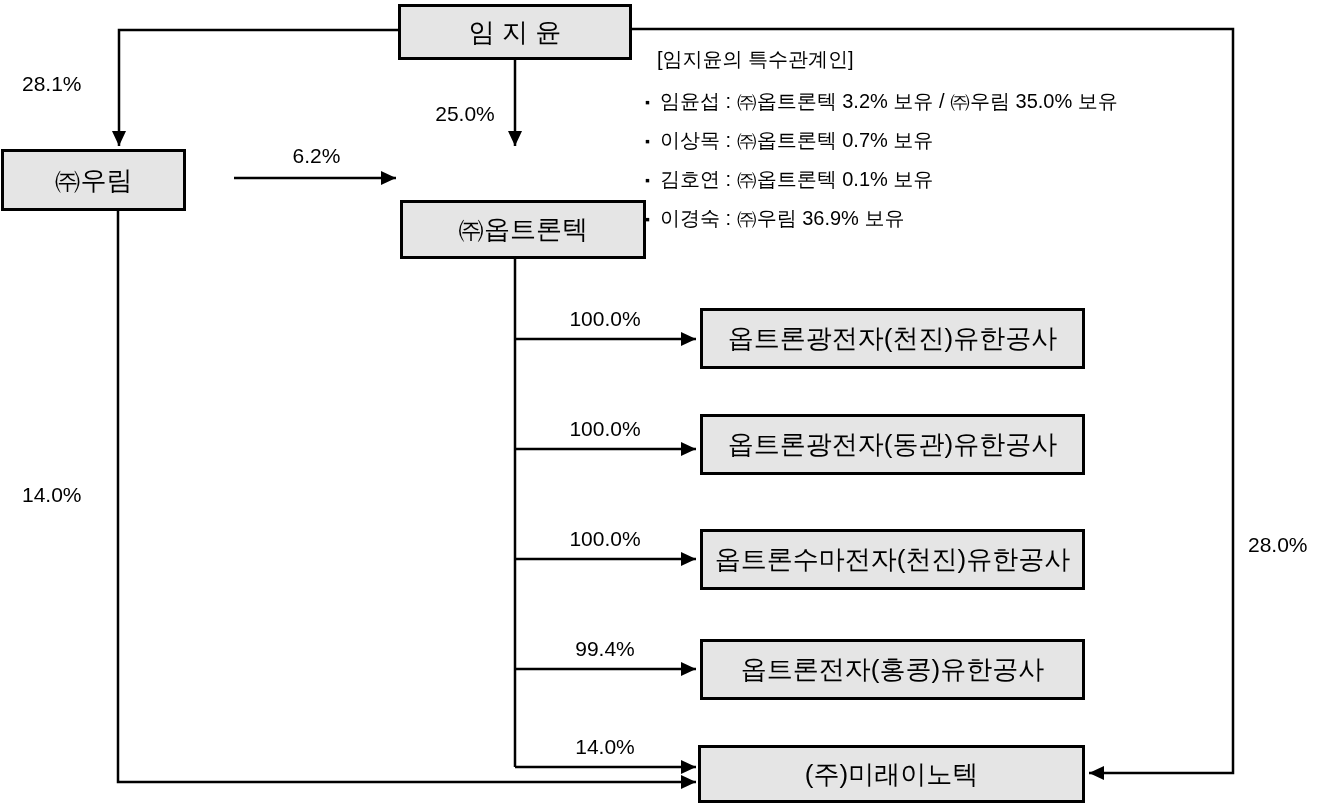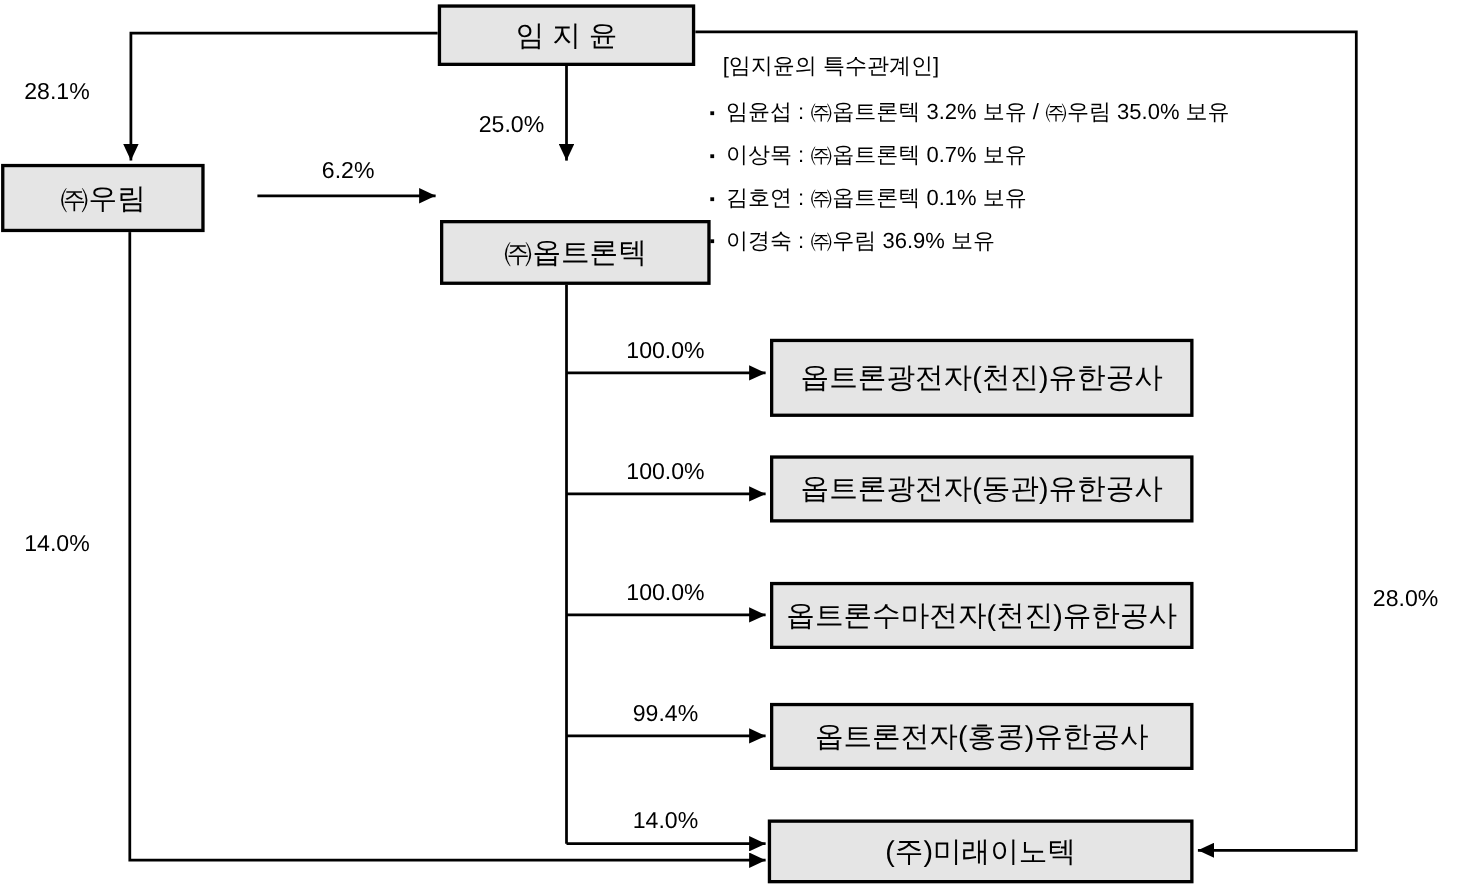--- a/index.html
+++ b/index.html
@@ -57,21 +57,21 @@
     <path d="M 515 559 L 696 559" fill="none" stroke="#000" stroke-width="2.5" marker-end="url(#arr)"></path>
     <path d="M 515 669 L 696 669" fill="none" stroke="#000" stroke-width="2.5" marker-end="url(#arr)"></path>
     <path d="M 515 767 L 696 767" fill="none" stroke="#000" stroke-width="2.5" marker-end="url(#arr)"></path>
     <path d="M 118 211 L 118 782 L 696 782" fill="none" stroke="#000" stroke-width="2.5" marker-end="url(#arr)"></path>
     <path d="M 632 29 L 1233 29 L 1233 773 L 1089 773" fill="none" stroke="#000" stroke-width="2.5" marker-end="url(#arr)"></path>
   </svg>
 
   <div class="node" style="left:398px; top:4px;  width:234px; height:56px;">임 지 윤</div>
   <div class="node" style="left:1px;   top:149px; width:185px; height:62px;">㈜우림</div>
   <div class="node" style="left:400px; top:152px; width:246px; height:59px;margin-top:48px;">㈜옵트론텍</div>
-  <div class="node" style="left:700px; top:308px; width:385px; height:71px;">옵트론광전자(천진)유한공사</div>
+  <div class="node" style="left:700px; top:308px; width:385px; height:61px;">옵트론광전자(천진)유한공사</div>
   <div class="node" style="left:700px; top:414px; width:385px; height:61px;">옵트론광전자(동관)유한공사</div>
   <div class="node" style="left:700px; top:529px; width:385px; height:61px;">옵트론수마전자(천진)유한공사</div>
   <div class="node" style="left:700px; top:639px; width:385px; height:61px;">옵트론전자(홍콩)유한공사</div>
   <div class="node" style="left:698px; top:745px; width:387px; height:58px;">(주)미래이노텍</div>
 
   <div class="elabel" style="left:22px;  top:72px;">28.1%</div>
   <div class="elabel center" style="left:420px; top:102px; width:90px;">25.0%</div>
   <div class="elabel center" style="left:244px; top:144px; width:145px;">6.2%</div>
   <div class="elabel center" style="left:515px; top:307px; width:180px;">100.0%</div>
   <div class="elabel center" style="left:515px; top:417px; width:180px;">100.0%</div>

